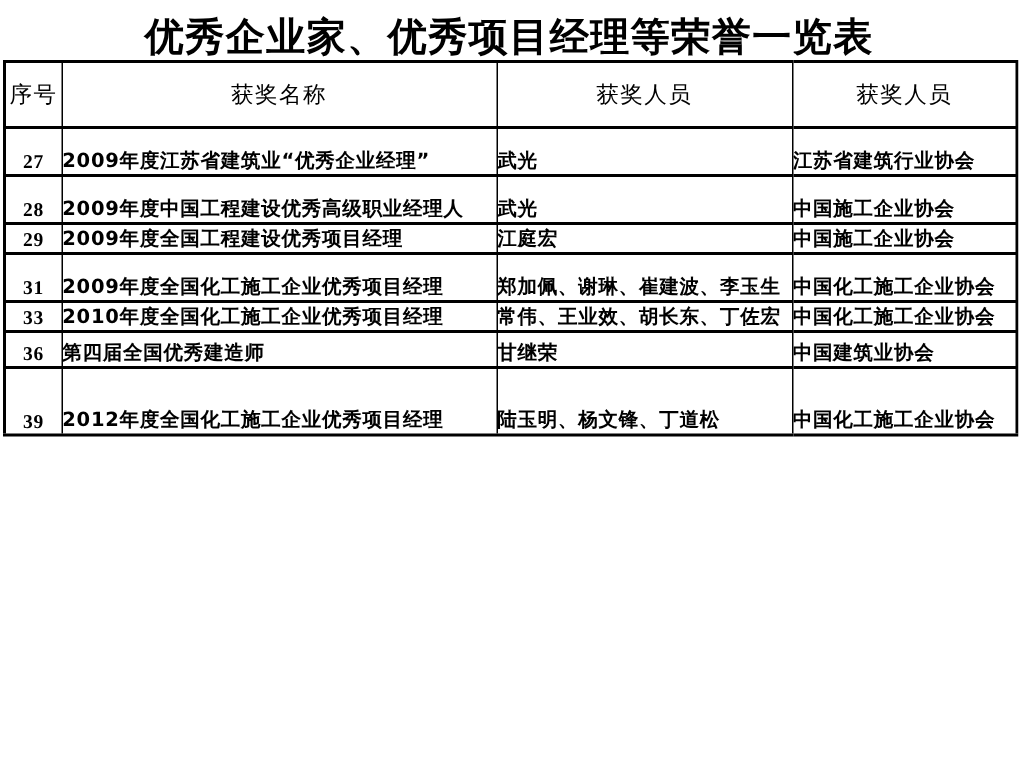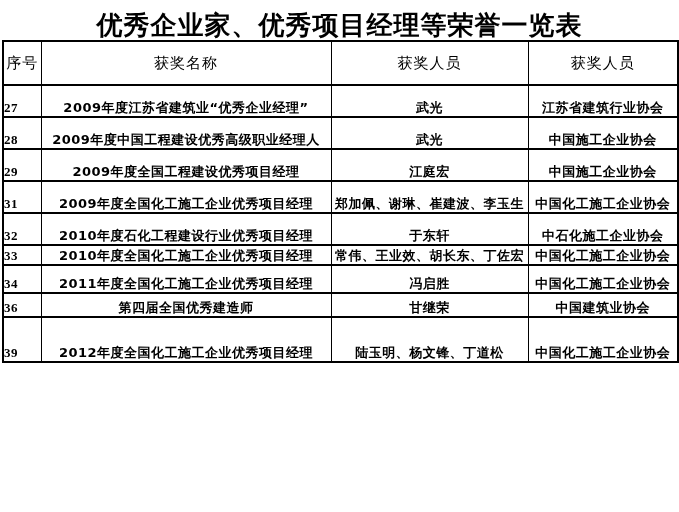--- a/index.html
+++ b/index.html
@@ -54,30 +54,30 @@
   col.c-people{ width: 197px; }
   col.c-dept  { width: 150px; }
   table.honors td {
     font-size: 13px;
     font-weight: bold;
     letter-spacing: 0.5px;
     vertical-align: bottom;
     line-height: 16px;
   }
   td.cell-no {
-    text-align: left;
+    text-align: center;
     padding-right: 3px;
     padding-bottom: 3px;
     font-family: "Liberation Serif", serif;
     font-weight: normal;
     font-size: 15px;
     letter-spacing: 0;
   }
   td.cell-award, td.cell-people, td.cell-dept {
-    text-align: center;
+    text-align: left;
     padding-left: 2px;
     padding-right: 2px;
     padding-bottom: 3px;
     word-break: break-all;
   }
 </style>
 </head>
 <body>
 
 <h1 class="page-title">优秀企业家、优秀项目经理等荣誉一览表</h1>
@@ -103,48 +103,36 @@
         <td class="cell-award">2009年度江苏省建筑业“优秀企业经理”</td>
         <td class="cell-people">武光</td>
         <td class="cell-dept">江苏省建筑行业协会</td>
       </tr>
       <tr style="height: 32px; padding-left: 21px;">
         <td class="cell-no">28</td>
         <td class="cell-award">2009年度中国工程建设优秀高级职业经理人</td>
         <td class="cell-people">武光</td>
         <td class="cell-dept">中国施工企业协会</td>
       </tr>
-      <tr style="height: 32px;">
+      <tr style="height: 20px;">
         <td class="cell-no">29</td>
         <td class="cell-award">2009年度全国工程建设优秀项目经理</td>
         <td class="cell-people">江庭宏</td>
         <td class="cell-dept">中国施工企业协会</td>
       </tr>
       <tr style="height: 32px;">
         <td class="cell-no">31</td>
         <td class="cell-award">2009年度全国化工施工企业优秀项目经理</td>
         <td class="cell-people">郑加佩、谢琳、崔建波、李玉生</td>
         <td class="cell-dept">中国化工施工企业协会</td>
       </tr>
-      <tr style="height: 32px;">
-        <td class="cell-no">32</td>
-        <td class="cell-award">2010年度石化工程建设行业优秀项目经理</td>
-        <td class="cell-people">于东轩</td>
-        <td class="cell-dept">中石化施工企业协会</td>
-      </tr>
       <tr style="height: 20px;">
         <td class="cell-no">33</td>
         <td class="cell-award">2010年度全国化工施工企业优秀项目经理</td>
         <td class="cell-people">常伟、王业效、胡长东、丁佐宏</td>
-        <td class="cell-dept">中国化工施工企业协会</td>
-      </tr>
-      <tr style="height: 28px;">
-        <td class="cell-no">34</td>
-        <td class="cell-award">2011年度全国化工施工企业优秀项目经理</td>
-        <td class="cell-people">冯启胜</td>
         <td class="cell-dept">中国化工施工企业协会</td>
       </tr>
       <tr style="height: 24px;">
         <td class="cell-no">36</td>
         <td class="cell-award">第四届全国优秀建造师</td>
         <td class="cell-people">甘继荣</td>
         <td class="cell-dept">中国建筑业协会</td>
       </tr>
       <tr style="height: 45px;">
         <td class="cell-no">39</td>

